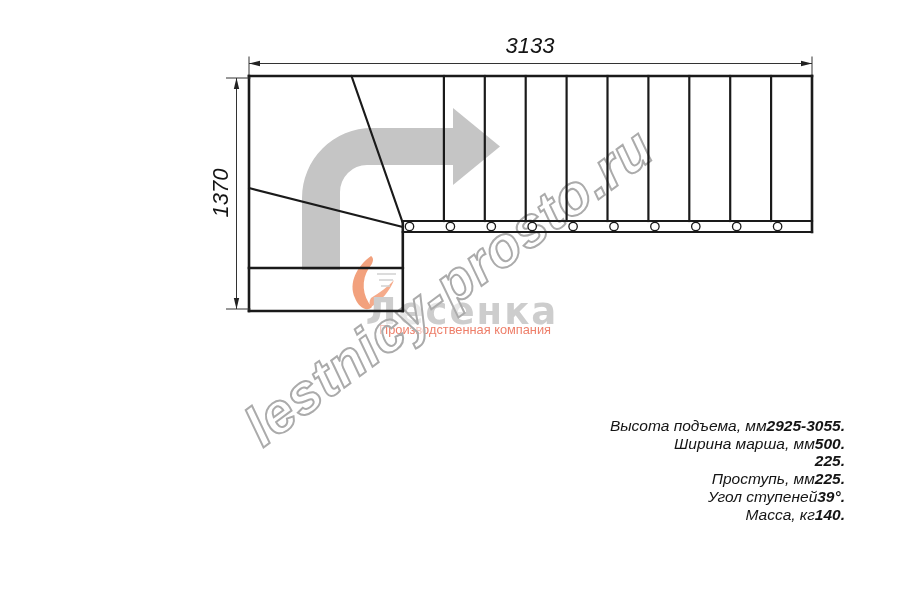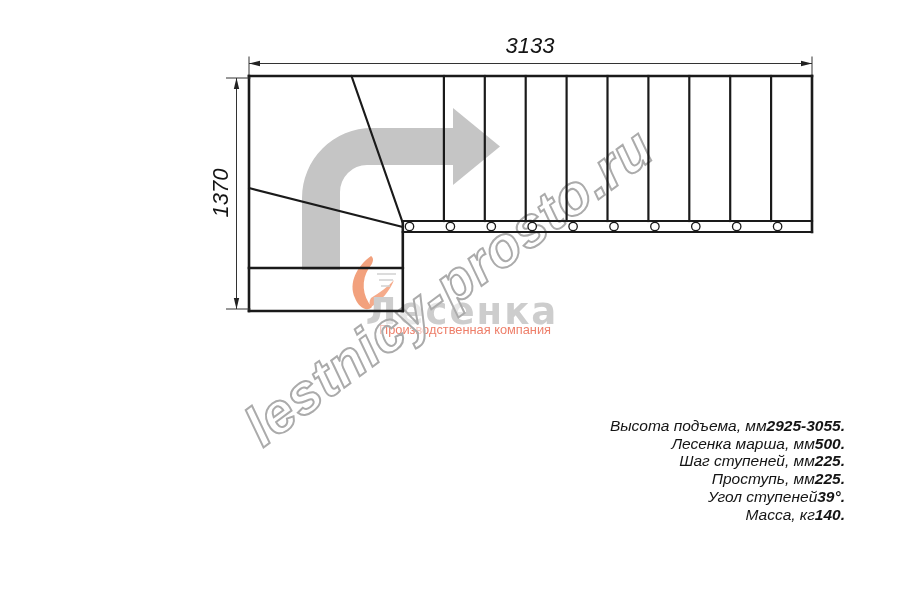--- a/index.html
+++ b/index.html
@@ -156,25 +156,24 @@
       <text class="dim-text" text-anchor="middle" transform="translate(228,193) rotate(-90)">1370</text>
     </g>
   </svg>
 
   <div class="spec-table">
     <div class="spec-row">
       <span class="spec-label">Высота подъема, мм</span>
       <span class="spec-value">2925-3055.</span>
     </div>
     <div class="spec-row">
-      <span class="spec-label">Лесенка марша, мм</span>
+      <span class="spec-label">Ширина марша, мм</span>
       <span class="spec-value">500.</span>
     </div>
     <div class="spec-row">
-      <span class="spec-label">Шаг ступеней, мм</span>
       <span class="spec-value">225.</span>
     </div>
     <div class="spec-row">
       <span class="spec-label">Проступь, мм</span>
       <span class="spec-value">225.</span>
     </div>
     <div class="spec-row">
       <span class="spec-label">Угол ступеней</span>
       <span class="spec-value">39°.</span>
     </div>

